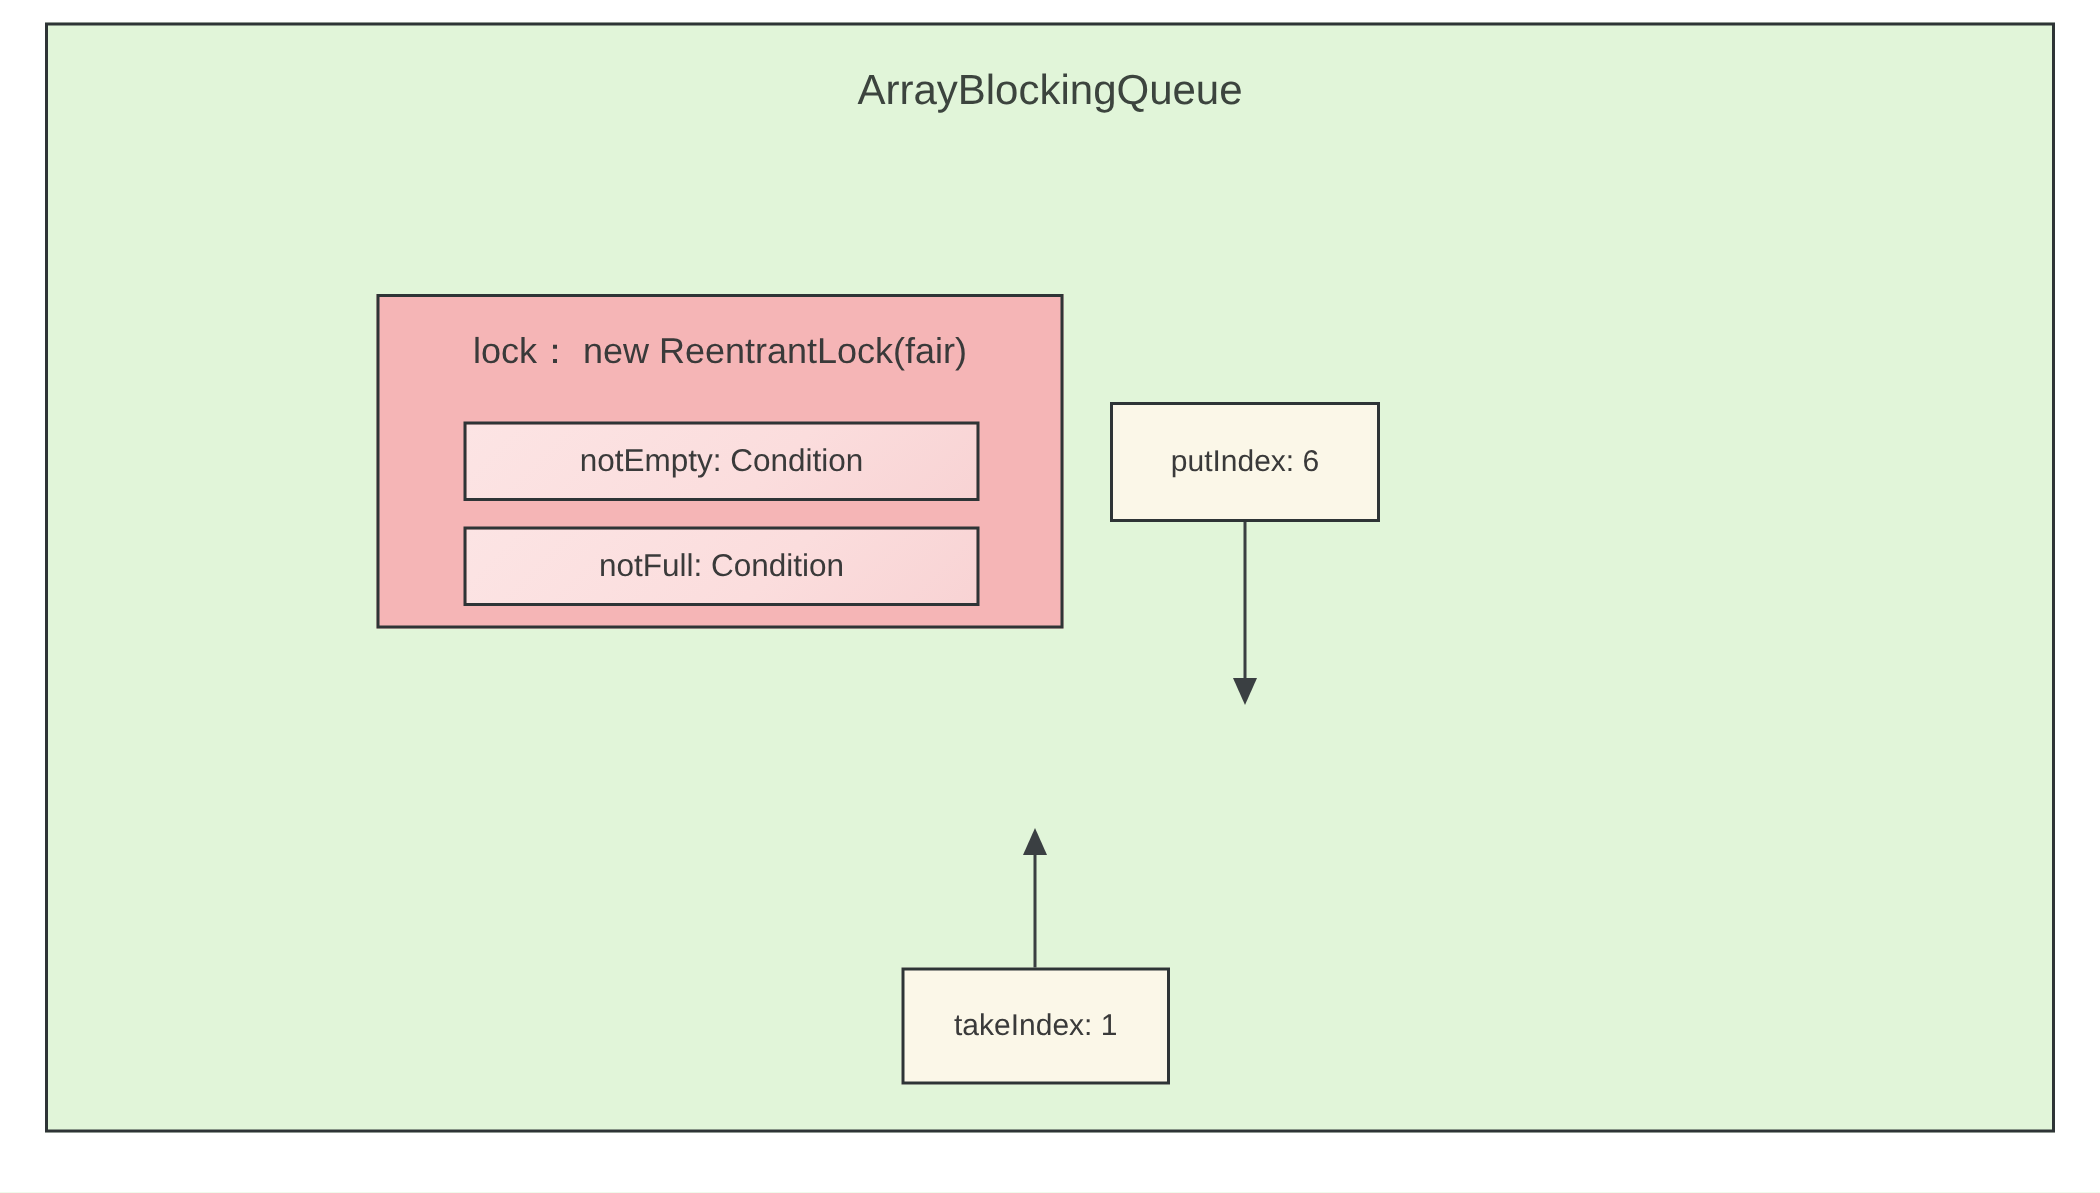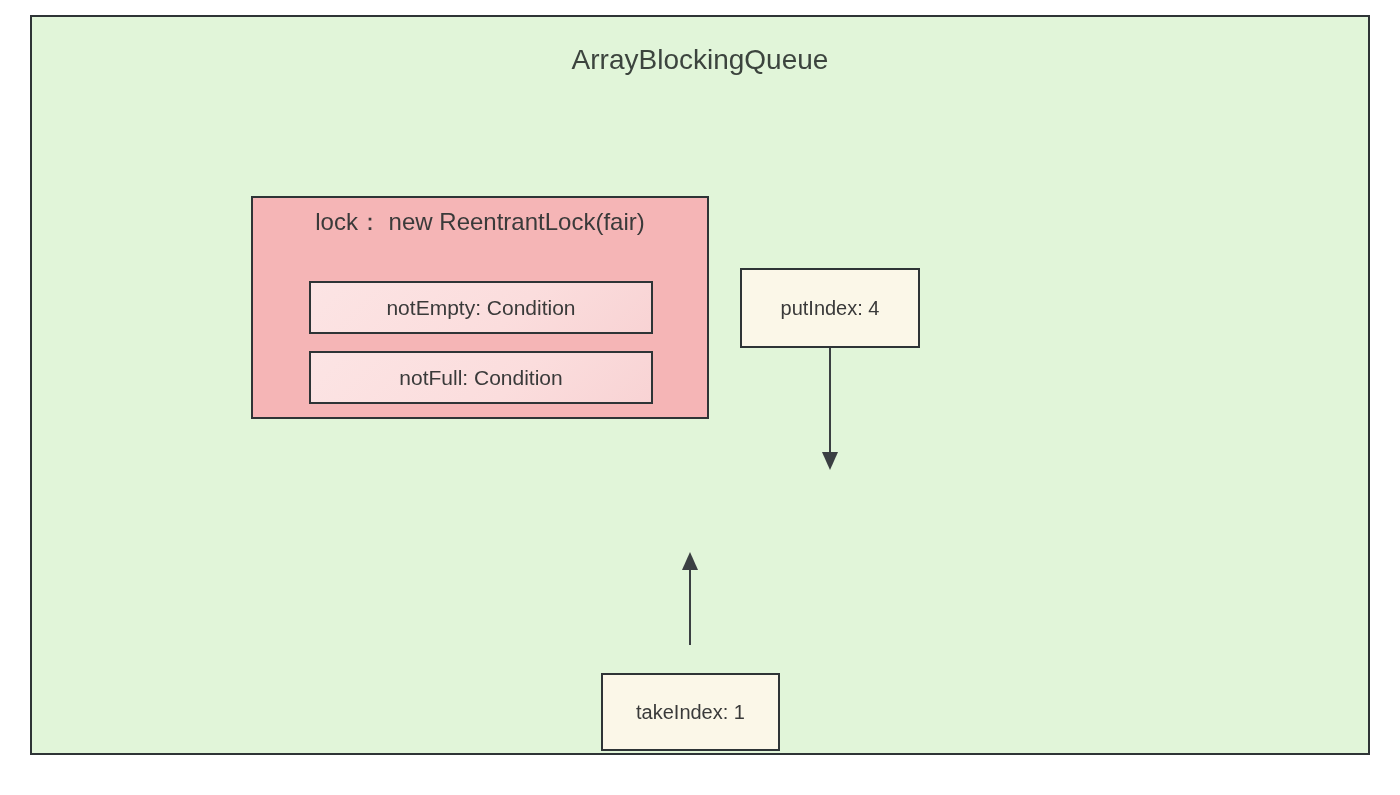--- a/index.html
+++ b/index.html
@@ -47,21 +47,21 @@
     font-size: 28px;
     color: var(--title-text);
   }
   .lock-box {
     left: 251px; top: 196px;
     width: 458px; height: 223px;
     background: var(--lock-bg);
   }
   .lock-label {
     position: absolute;
-    left: 0; top: 8px;
+    left: 0; top: 20px;
     width: 100%;
     text-align: center;
     font-size: 24px;
     color: var(--text);
   }
   .condition-box {
     position: absolute;
     left: 56px;
     width: 344px; height: 53px;
     border: 2px solid var(--border);
@@ -74,21 +74,21 @@
   .condition-not-empty { top: 83px; }
   .condition-not-full  { top: 153px; }
   .index-box {
     background: var(--index-bg);
     display: flex;
     align-items: center;
     justify-content: center;
     font-size: 20px;
   }
   .put-index-box  { left: 740px; top: 268px; width: 180px; height: 80px; }
-  .take-index-box { left: 601px; top: 645px; width: 179px; height: 78px; margin-top: 28px; }
+  .take-index-box { left: 601px; top: 645px; width: 179px; height: 78px; }
   .count-box {
     left: 43px; top: 482px;
     width: 187px; height: 79px;
     background: var(--count-bg);
     display: flex;
     align-items: center;
     justify-content: center;
     font-size: 21px;
   }
   .items-box {
@@ -145,21 +145,21 @@
     <div class="lock-label">lock： new ReentrantLock(fair)</div>
     <div class="condition-box condition-not-full">
       <span>notFull: Condition</span>
     </div>
     <div class="condition-box condition-not-empty">
       <span>notEmpty: Condition</span>
     </div>
   </div>
 
   <div class="box index-box put-index-box">
-    <span>putIndex: 4</span>
+    <span>putIndex: 6</span>
   </div>
 
 
 
   <div class="box index-box take-index-box">
     <span>takeIndex: 1</span>
   </div>
 
   <div class="arrow-line put-arrow-line"></div>
   <div class="arrow-head down put-arrow-head"></div>

